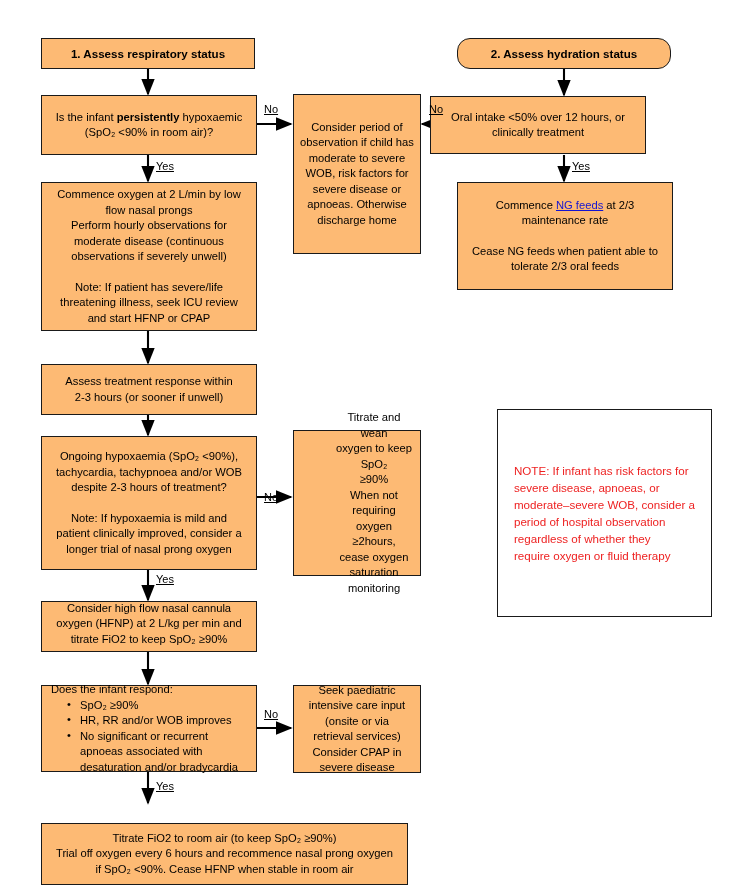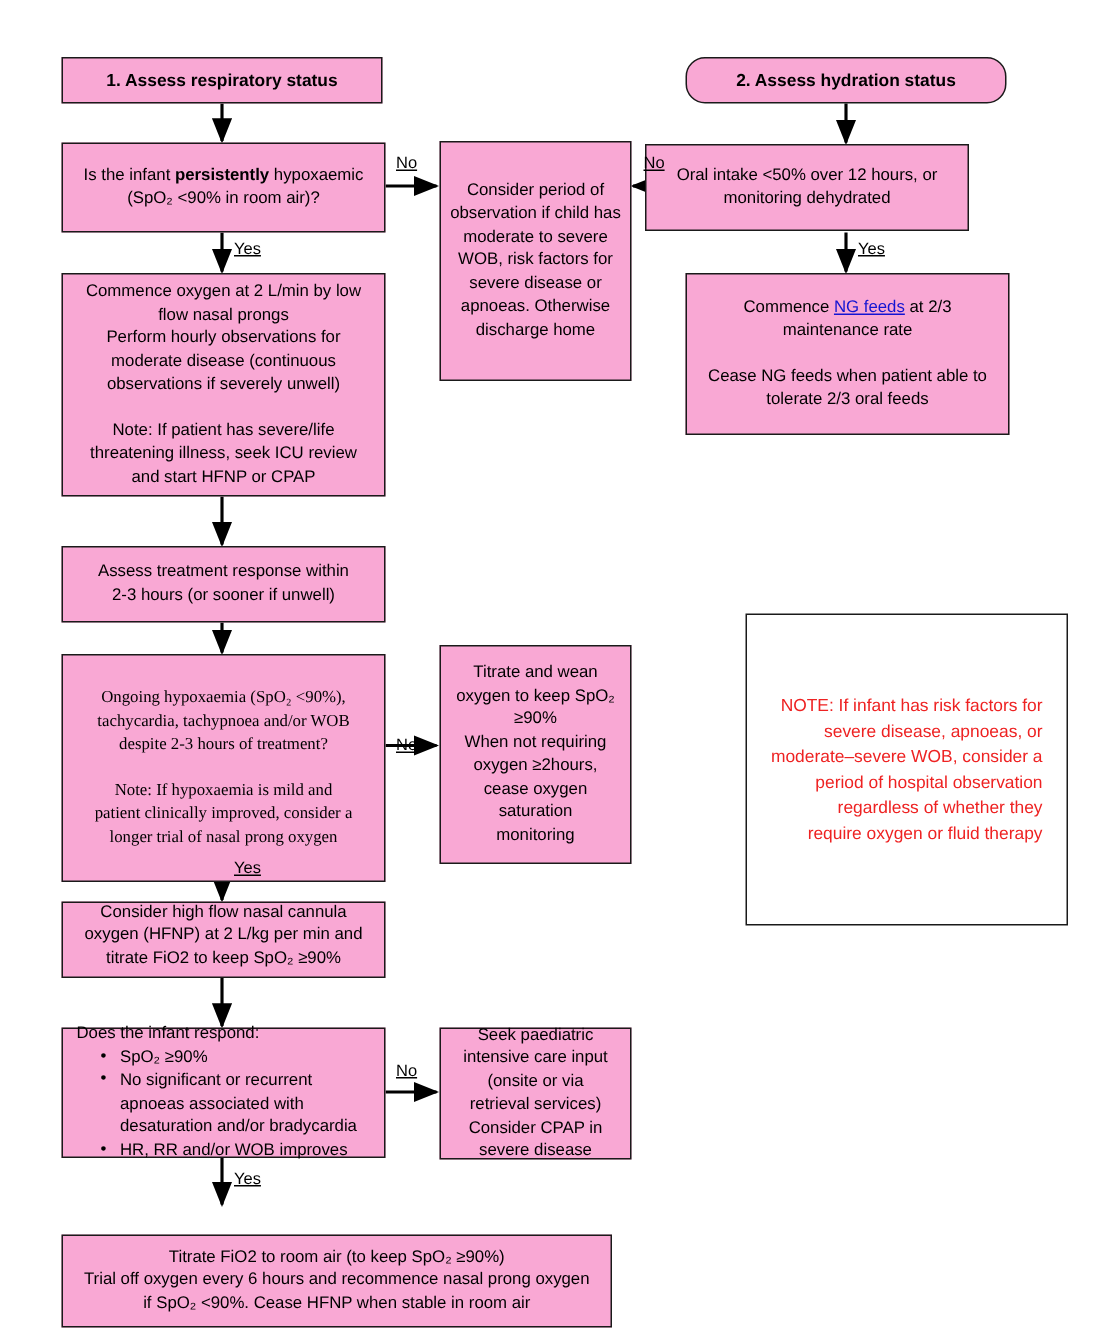--- a/index.html
+++ b/index.html
@@ -17,21 +17,21 @@
   }
   .canvas {
     position: absolute;
     left: 0; top: 0;
     width: 743px;
     height: 894px;
   }
   .node {
     position: absolute;
     box-sizing: border-box;
-    background: #f9a8d4;
+    background: #fdba74;
     border: 1px solid #1a1a1a;
     display: flex;
     align-items: center;
     justify-content: center;
     text-align: center;
     font-size: 11.2px;
     line-height: 15.5px;
     padding: 4px 6px;
     color: #000;
   }
@@ -68,21 +68,21 @@
     top: -1px;
   }
   .note-box {
     position: absolute;
     box-sizing: border-box;
     background: #ffffff;
     border: 1px solid #1a1a1a;
     display: flex;
     align-items: center;
     justify-content: center;
-    text-align: right;
+    text-align: left;
     color: #ee2222;
     font-size: 11.6px;
     line-height: 17px;
     padding: 10px 14px;
   }
   .edge-label {
     position: absolute;
     font-size: 11px;
     line-height: 12px;
     color: #000;
@@ -159,21 +159,21 @@
     </span>
   </div>
 
   <div class="node" style="left:41px; top:364px; width:216px; height:51px;">
     <span class="inner">
       <span>Assess treatment response within</span><br>
       <span>2-3 hours (or sooner if unwell)</span>
     </span>
   </div>
 
-  <div class="node" style="left:41px; top:436px; width:216px; height:152px;font-family:Liberation Serif, serif;">
+  <div class="node" style="left:41px; top:436px; width:216px; height:134px;">
     <span class="inner">
       <span>Ongoing hypoxaemia (SpO₂ &lt;90%),</span><br>
       <span>tachycardia, tachypnoea and/or WOB</span><br>
       <span>despite 2-3 hours of treatment?</span>
       <span class="blank-line"></span>
       <span>Note: If hypoxaemia is mild and</span><br>
       <span>patient clinically improved, consider a</span><br>
       <span>longer trial of nasal prong oxygen</span>
     </span>
   </div>
@@ -184,39 +184,39 @@
       <span>oxygen (HFNP) at 2 L/kg per min and</span><br>
       <span>titrate FiO2 to keep SpO₂ ≥90%</span>
     </span>
   </div>
 
   <div class="node left-align" style="left:41px; top:685px; width:216px; height:87px;">
     <span class="inner">
       <span>Does the infant respond:</span>
       <ul class="bullets">
         <li>SpO₂ ≥90%</li>
+        <li>HR, RR and/or WOB improves</li>
         <li>No significant or recurrent apnoeas associated with desaturation and/or bradycardia</li>
-        <li>HR, RR and/or WOB improves</li>
       </ul>
     </span>
   </div>
 
   <div class="node" style="left:41px; top:804px; width:367px; height:62px;margin-top:19px;">
     <span class="inner">
       <span>Titrate FiO2 to room air (to keep SpO₂ ≥90%)</span><br>
       <span>Trial off oxygen every 6 hours and recommence nasal prong oxygen</span><br>
       <span>if SpO₂ &lt;90%. Cease HFNP when stable in room air</span>
     </span>
   </div>
 
   <div class="node" style="left:293px; top:94px; width:128px; height:160px;">
     <span class="inner">Consider period of observation if child has moderate to severe WOB, risk factors for severe disease or apnoeas. Otherwise discharge home</span>
   </div>
 
-  <div class="node" style="left:293px; top:430px; width:128px; height:146px;">
+  <div class="node" style="left:293px; top:430px; width:128px; height:146px;padding-left:40px;">
     <span class="inner">
       <span>Titrate and wean</span><br>
       <span>oxygen to keep SpO₂</span><br>
       <span>≥90%</span><br>
       <span>When not requiring</span><br>
       <span>oxygen ≥2hours,</span><br>
       <span>cease oxygen</span><br>
       <span>saturation</span><br>
       <span>monitoring</span>
     </span>
@@ -233,21 +233,21 @@
     </span>
   </div>
 
   <div class="node header" style="left:457px; top:38px; width:214px; height:31px;border-radius:13px;">
     <span class="inner">2. Assess hydration status</span>
   </div>
 
   <div class="node" style="left:430px; top:96px; width:216px; height:58px;">
     <span class="inner">
       <span>Oral intake &lt;50% over 12 hours, or</span><br>
-      <span>monitoring dehydrated</span>
+      <span>clinically treatment</span>
     </span>
   </div>
 
   <div class="node" style="left:457px; top:182px; width:216px; height:108px;justify-content:center;">
     <span class="inner">
       <span>Commence </span><span class="link">NG feeds</span><span> at 2/3</span><br>
       <span>maintenance rate</span>
       <span class="blank-line"></span>
       <span>Cease NG feeds when patient able to</span><br>
       <span>tolerate 2/3 oral feeds</span>

